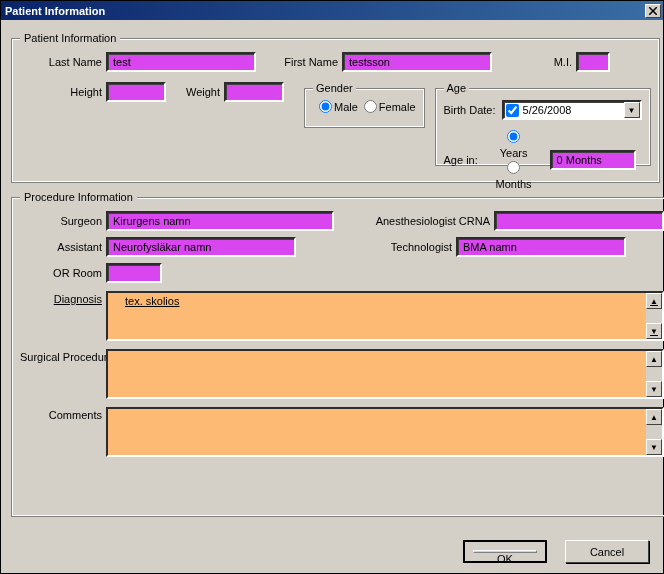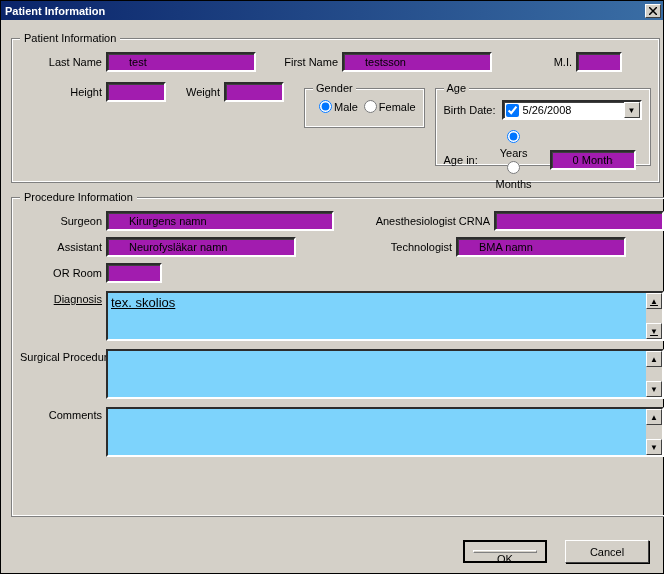--- a/index.html
+++ b/index.html
@@ -66,22 +66,22 @@
   }
   .row { display: flex; align-items: center; margin-bottom: 6px; flex-wrap: nowrap; }
   .label {
     text-align: right;
     padding-right: 4px;
     white-space: nowrap;
   }
   input.text, .datebox, textarea.text {
     font-family: inherit;
     font-size: 11px;
-    padding: 1px 21px;
-    background: #a21caf;
+    padding: 1px 5px;
+    background: #d946ef;
     border: 2px inset #d4d0c8;
     border-top-color: #808080;
     border-left-color: #808080;
     border-right-color: #fff;
     border-bottom-color: #fff;
     box-shadow: inset 1px 1px 0 #404040;
   }
   input.text { height: 20px; }
   .small { width: 34px; }
   .inner-group {
@@ -114,22 +114,22 @@
   .textarea-wrap {
     display:flex; align-items:stretch;
     border: 2px inset #d4d0c8;
     border-top-color:#808080; border-left-color:#808080;
     border-right-color:#fff; border-bottom-color:#fff;
     box-shadow: inset 1px 1px 0 #404040;
     background:#fff;
     height:50px;
   }
   .textarea-wrap textarea {
-    flex:1; border:0; resize:none; font-family:inherit; font-size:13px;
-    padding:2px 3px; background:#7dd3fc; outline:none;
+    flex:1; border:0; resize:none; font-family:inherit; font-size:11px;
+    padding:2px 17px; background:#fdba74; outline:none;
   }
   .scrollbar {
     width:16px; background:#d4d0c8;
     display:flex; flex-direction:column; justify-content:space-between;
   }
   .scrollbtn {
     height:16px;
     background:#d4d0c8;
     border:1px solid #fff;
     border-right-color:#404040; border-bottom-color:#404040;

